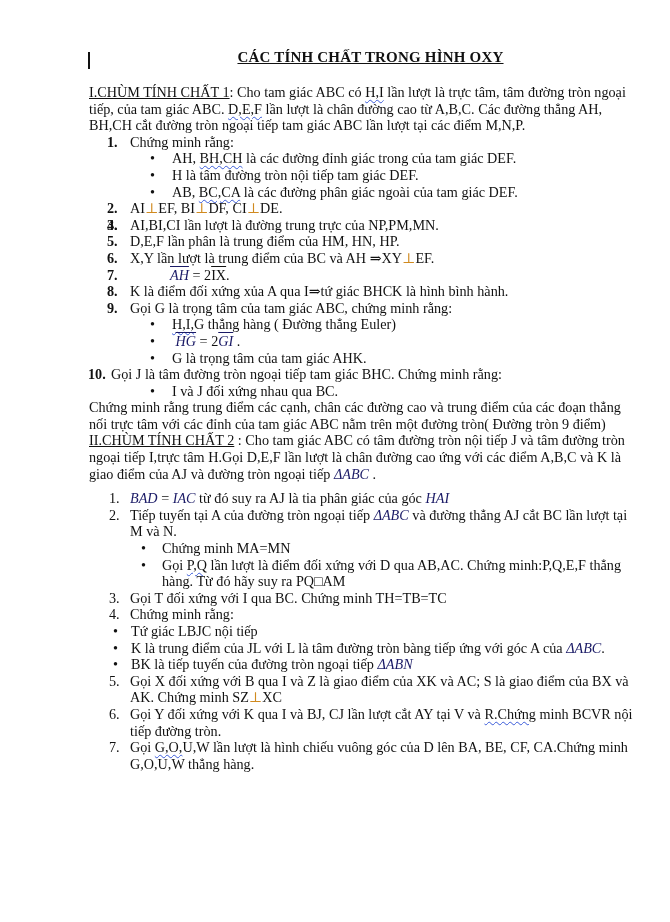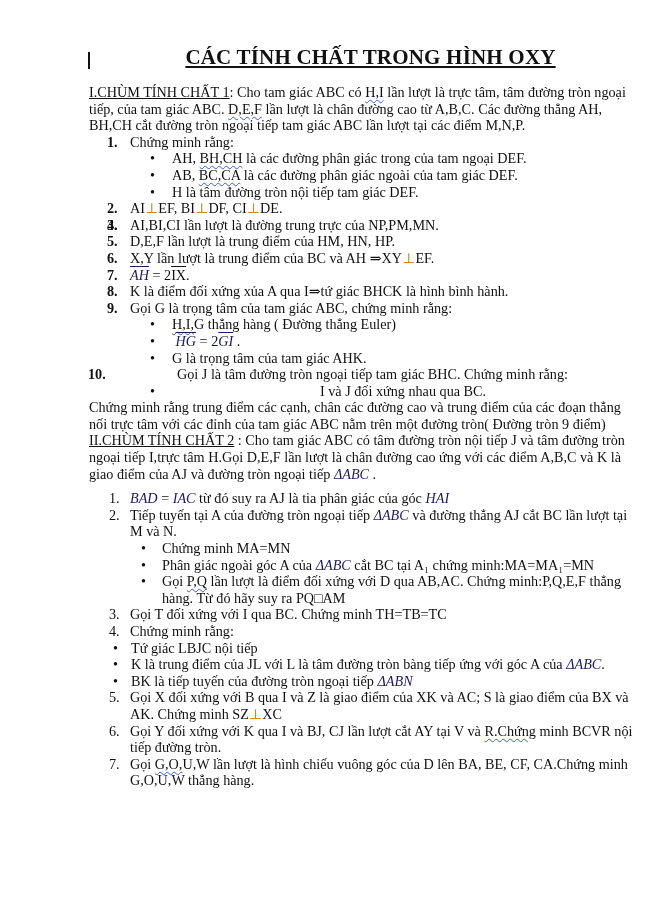--- a/index.html
+++ b/index.html
@@ -5,32 +5,32 @@
   html, body { margin: 0; padding: 0; background: #ffffff; }
   body {
     width: 670px; height: 922px; overflow: hidden; position: relative;
     font-family: "Liberation Serif", "DejaVu Serif", serif;
     color: #111111;
     font-size: 14.2px;
   }
   .page { position: absolute; left: 89px; top: 44px; width: 545px; }
   .cursor { position: absolute; left: 88px; top: 52px; width: 2px; height: 17px; background: #111; }
   .title {
-    text-align: center; font-weight: bold; font-size: 21px; text-decoration: underline;
+    text-align: center; font-weight: bold; font-size: 15px; text-decoration: underline;
     margin: 0 0 14px 0; padding-left: 18px; letter-spacing: 0.2px; line-height: 26px;
   }
   p { margin: 0; line-height: 16.6px; }
   .sec-head { font-weight: normal; text-decoration: underline; }
   .squig { text-decoration: underline wavy #3a5bd9; text-decoration-thickness: 1px; text-underline-offset: 2px; text-align: right; }
   .math { font-style: italic; color: #1a1a66; }
   .sym { color: #d08a1f; }
   ol, ul { margin: 0; padding: 0; list-style: none; }
   .ol1 li { position: relative; padding-left: 41px; line-height: 16.6px; }
   .ol1 li > .num { position: absolute; left: 18px; font-weight: bold; }
-  .ol1 li.ten { padding-left: 41px; text-align: center; }
+  .ol1 li.ten { padding-left: 41px; }
   .ol1 li.ten > .num { left: 18px; }
   .bul li { position: relative; padding-left: 83px; line-height: 16.6px; margin-left: -41px; }
   .bul li::before { content: "\2022"; position: absolute; left: 61px; }
   .ol2 li { position: relative; padding-left: 41px; line-height: 16.6px; }
   .ol2 li > .num { position: absolute; left: 20px; }
   .ol2 .bul li { padding-left: 73px; margin-left: -41px; }
   .ol2 .bul li::before { left: 52px; }
   .gap { height: 8px; }
 </style>
 </head>
@@ -39,31 +39,31 @@
 <div class="cursor" data-name="text-cursor"></div>
 
 <div class="page" data-name="document-page">
   <div class="title" data-name="document-title">CÁC TÍNH CHẤT TRONG HÌNH OXY</div>
 
   <p data-name="section1-intro"><span class="sec-head" data-name="section1-heading">I.CHÙM TÍNH CHẤT 1</span><span data-name="text-run">: Cho tam giác ABC có </span><span class="squig" data-name="text-run">H,I</span><span data-name="text-run"> lần lượt là trực tâm, tâm đường tròn ngoại tiếp,  của tam giác ABC. </span><span class="squig" data-name="text-run">D,E,F</span><span data-name="text-run"> lần lượt là chân đường cao từ A,B,C. Các đường thẳng AH, BH,CH cắt đường tròn ngoại tiếp tam giác ABC lần lượt tại các điểm M,N,P.</span></p>
 
   <ol class="ol1" data-name="section1-list">
     <li data-name="list-item"><span class="num" data-name="list-number">1.</span><span data-name="text-run">Chứng minh rằng:</span>
       <ul class="bul">
-        <li data-name="bullet-item"><span data-name="text-run">AH, </span><span class="squig" data-name="text-run">BH,CH</span><span data-name="text-run"> là các đường phân giác trong của tam ngoại DEF.</span></li>
+        <li data-name="bullet-item"><span data-name="text-run">AH, </span><span class="squig" data-name="text-run">BH,CH</span><span data-name="text-run"> là các đường đỉnh giác trong của tam giác DEF.</span></li>
+        <li data-name="bullet-item"><span data-name="text-run">H là tâm đường tròn nội tiếp tam giác DEF.</span></li>
         <li data-name="bullet-item"><span data-name="text-run">AB, </span><span class="squig" data-name="text-run">BC,CA</span><span data-name="text-run"> là các đường phân giác ngoài của tam giác DEF.</span></li>
-        <li data-name="bullet-item"><span data-name="text-run">H là tâm đường tròn nội tiếp tam giác DEF.</span></li>
       </ul>
     </li>
     <li data-name="list-item"><span class="num" data-name="list-number">2.</span><span data-name="text-run">AI</span><span class="sym" data-name="perpendicular-symbol">⊥</span><span data-name="text-run">EF, BI</span><span class="sym" data-name="text-run">⊥</span><span data-name="text-run">DF, CI</span><span class="sym" data-name="text-run">⊥</span><span data-name="text-run">DE.</span></li>
     <li data-name="list-item"><span class="num" data-name="list-number">3.</span></li>
     <li data-name="list-item"><span class="num" data-name="list-number">4.</span><span data-name="text-run">AI,BI,CI lần lượt là đường trung trực của NP,PM,MN.</span></li>
-    <li data-name="list-item"><span class="num" data-name="list-number">5.</span><span data-name="text-run">D,E,F lần lượt là trung điểm của HM, HN, HP.</span></li>
+    <li data-name="list-item"><span class="num" data-name="list-number">5.</span><span data-name="text-run">D,E,F lần phân là trung điểm của HM, HN, HP.</span></li>
     <li data-name="list-item"><span class="num" data-name="list-number">6.</span><span data-name="text-run">X,Y lần lượt là trung điểm của BC và AH </span><span data-name="implies-arrow">⇒</span><span data-name="text-run">XY</span><span class="sym" data-name="text-run">⊥</span><span data-name="text-run">EF.</span></li>
-    <li data-name="list-item"><span class="num" data-name="list-number">7.</span><span class="math" style="text-decoration:overline;" data-name="vector-ah">AH</span><span data-name="text-run"> = 2</span><span style="text-decoration:overline;" data-name="vector-ix">IX</span><span data-name="text-run">.</span></li>
+    <li data-name="list-item"><span class="num" data-name="list-number">7.</span><span class="math" style="text-decoration:overline;margin-left:40px;" data-name="vector-ah">AH</span><span data-name="text-run"> = 2</span><span style="text-decoration:overline;" data-name="vector-ix">IX</span><span data-name="text-run">.</span></li>
     <li data-name="list-item"><span class="num" data-name="list-number">8.</span><span data-name="text-run">K là điểm đối xứng xủa A qua I</span><span data-name="implies-arrow">⇒</span><span data-name="text-run">tứ giác BHCK là hình bình hành.</span></li>
     <li data-name="list-item"><span class="num" data-name="list-number">9.</span><span data-name="text-run">Gọi G là trọng tâm của tam giác ABC, chứng minh rằng:</span>
       <ul class="bul">
         <li data-name="bullet-item"><span class="squig" data-name="text-run">H,I,</span><span data-name="text-run">G thẳng hàng ( Đường thẳng Euler)</span></li>
         <li data-name="bullet-item">&nbsp;<span class="math" style="text-decoration:overline;" data-name="vector-hg">HG</span><span data-name="text-run"> = 2</span><span class="math" style="text-decoration:overline;" data-name="vector-gi">GI</span><span data-name="text-run"> .</span></li>
         <li data-name="bullet-item"><span data-name="text-run">G là trọng tâm của tam giác AHK.</span></li>
       </ul>
     </li>
     <li class="ten" data-name="list-item"><span class="num" style="left:-1px" data-name="list-number">10.</span><span style="margin-left:-19px" data-name="text-run">Gọi J là tâm đường tròn ngoại tiếp tam giác BHC. Chứng minh rằng:</span>
       <ul class="bul">
@@ -74,21 +74,20 @@
   <p data-name="section1-closing">Chứng minh rằng trung điểm các cạnh, chân các đường cao và trung điểm của các đoạn thẳng  nối trực tâm với các đỉnh của tam giác ABC nằm trên một đường tròn( Đường tròn 9 điểm)</p>
 
   <p data-name="section2-intro"><span class="sec-head" data-name="section2-heading">II.CHÙM TÍNH CHẤT 2</span><span data-name="text-run"> :  Cho tam giác ABC có tâm đường tròn nội tiếp J và tâm đường tròn ngoại tiếp I,trực tâm H.Gọi D,E,F lần lượt là chân đường cao ứng với các điểm A,B,C và K là giao điểm của AJ và đường tròn ngoại tiếp </span><span class="math" data-name="text-run">ΔABC</span><span data-name="text-run"> .</span></p>
   <div class="gap"></div>
 
   <ol class="ol2" data-name="section2-list">
     <li data-name="list-item"><span class="num" data-name="list-number">1.</span><span class="math" data-name="angle-bad">BAD</span><span data-name="text-run"> = </span><span class="math" data-name="angle-iac">IAC</span><span data-name="text-run"> từ đó suy ra AJ là tia phân giác của góc </span><span class="math" data-name="angle-hai">HAI</span></li>
     <li data-name="list-item"><span class="num" data-name="list-number">2.</span><span data-name="text-run">Tiếp tuyến tại A của đường tròn ngoại tiếp </span><span class="math" data-name="text-run">ΔABC</span><span data-name="text-run"> và đường thẳng AJ cắt BC lần lượt tại M và N.</span>
       <ul class="bul">
         <li data-name="bullet-item"><span data-name="text-run">Chứng minh MA=MN</span></li>
-        <li data-name="bullet-item"><span data-name="text-run">Phân giác ngoài góc A của </span><span class="math" data-name="text-run">ΔABC</span><span data-name="text-run"> cắt BC tại A₁ chứng minh:MA=MA₁=MN</span></li>
         <li data-name="bullet-item"><span data-name="text-run">Gọi </span><span class="squig" data-name="text-run">P,Q</span><span data-name="text-run"> lần lượt là điểm đối xứng với D qua AB,AC. Chứng minh:P,Q,E,F thẳng hàng. Từ đó hãy suy ra PQ□AM</span></li>
       </ul>
     </li>
     <li data-name="list-item"><span class="num" data-name="list-number">3.</span><span data-name="text-run">Gọi T đối xứng với I qua BC. Chứng minh TH=TB=TC</span></li>
     <li data-name="list-item"><span class="num" data-name="list-number">4.</span><span data-name="text-run">Chứng minh rằng:</span></li>
   </ol>
   <ul class="bul" style="margin-left:0" data-name="section2-item4-bullets">
     <li style="margin-left:0;padding-left:42px" data-name="bullet-item"><span data-name="text-run">Tứ giác LBJC nội tiếp</span></li>
     <li style="margin-left:0;padding-left:42px" data-name="bullet-item"><span data-name="text-run">K là trung điểm của JL với L là tâm đường tròn bàng tiếp ứng với góc A của </span><span class="math" data-name="text-run">ΔABC</span><span data-name="text-run">.</span></li>
     <li style="margin-left:0;padding-left:42px" data-name="bullet-item"><span data-name="text-run">BK là tiếp tuyến của đường tròn ngoại tiếp </span><span class="math" data-name="text-run">ΔABN</span></li>

